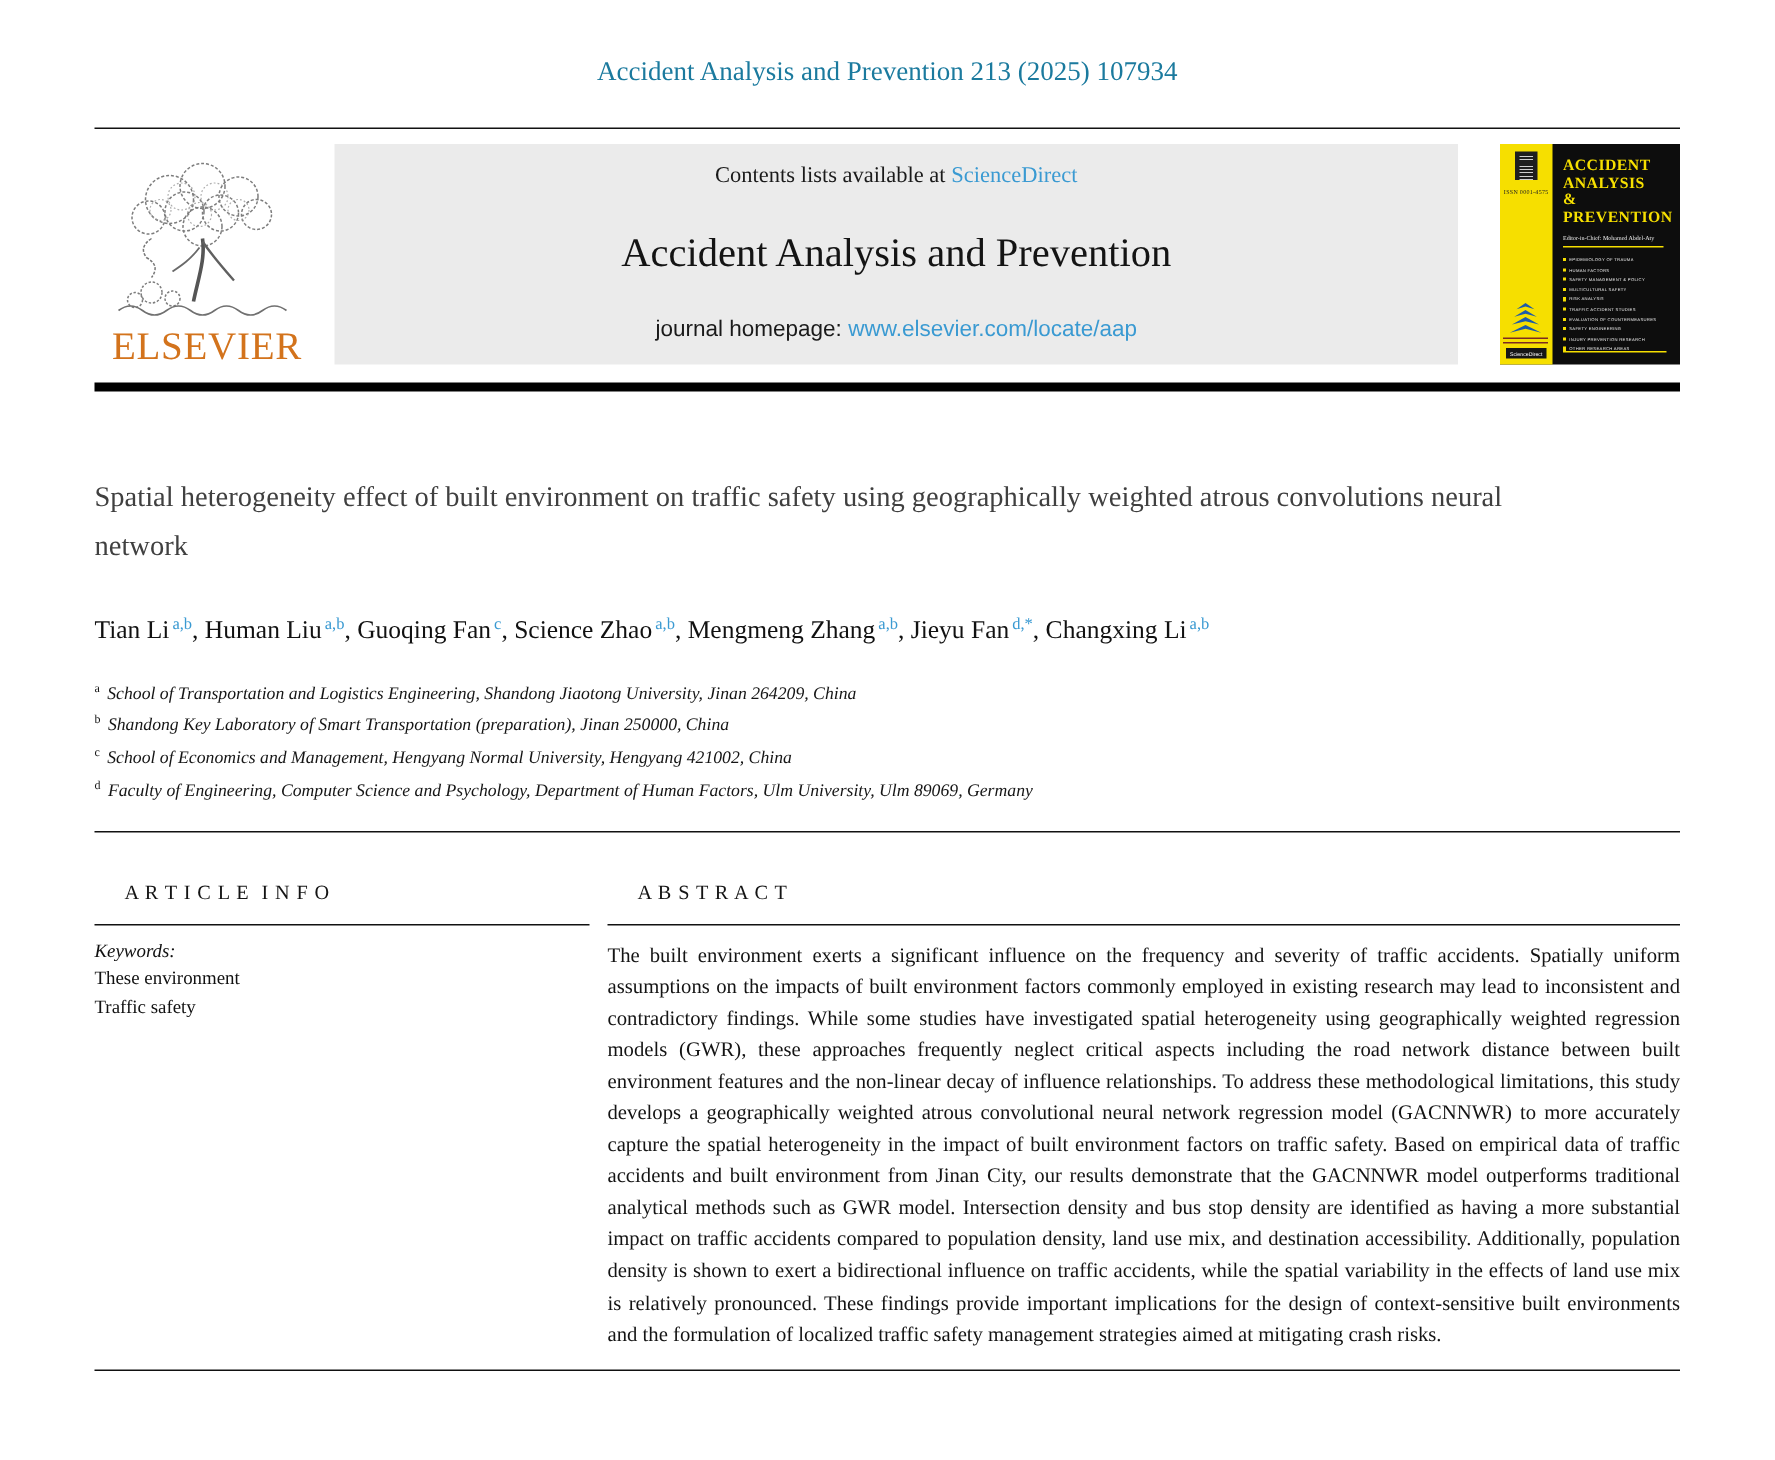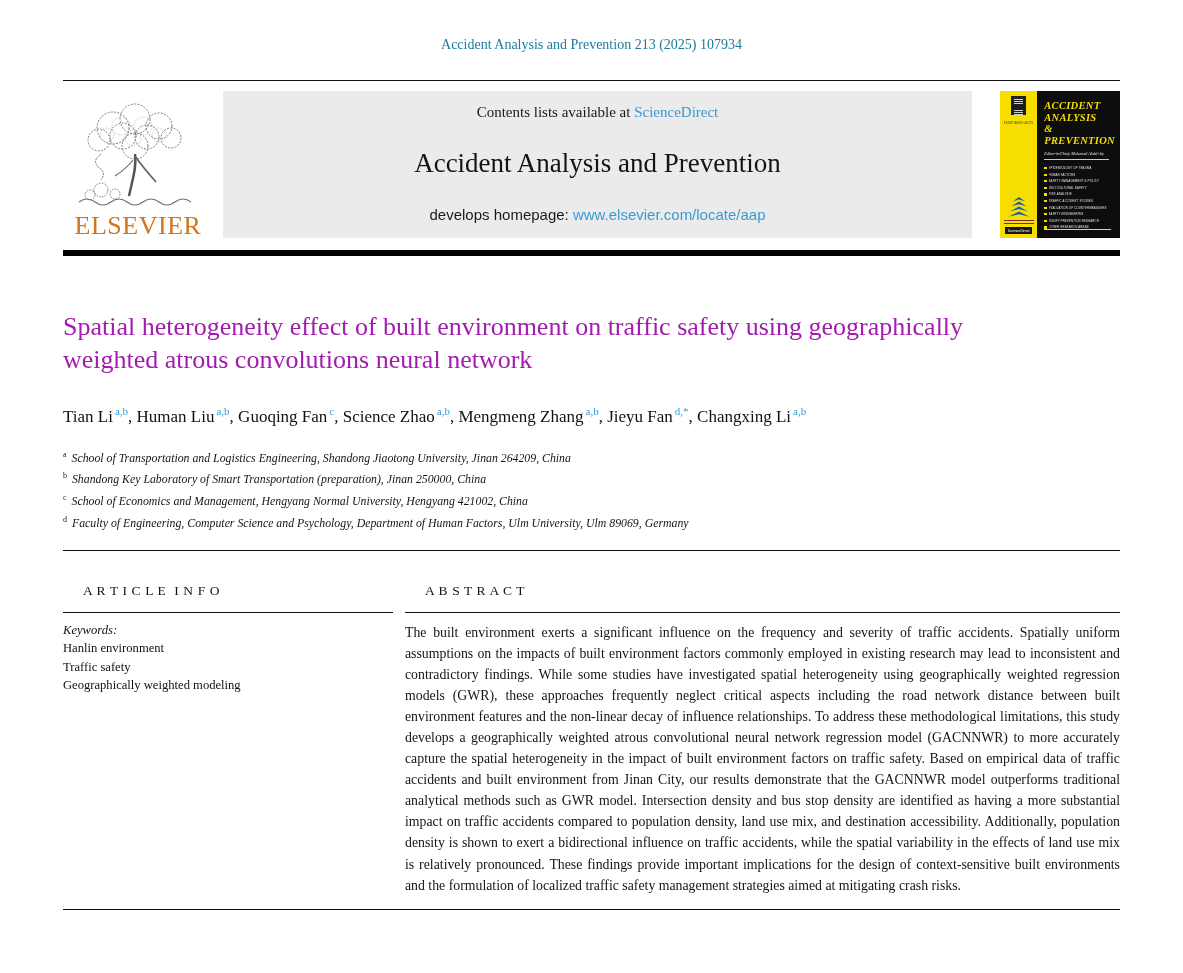--- a/index.html
+++ b/index.html
@@ -4,58 +4,58 @@
 <style>
   html,body{margin:0;padding:0;}
   body{
     width:1183px;height:973px;background:#ffffff;position:relative;
     font-family:"Liberation Serif","DejaVu Serif",serif;color:#111;
     -webkit-font-smoothing:antialiased;
   }
   .content{margin:0 63px;width:1057px;}
 
   
-  .citation{padding-top:37px;text-align:center;font-size:14px;color:#1b7a9e;}
+  .citation{padding-top:37px;text-align:center;font-size:18px;color:#1b7a9e;}
   .citation a{color:#1b7a9e;text-decoration:none;}
 
   .rule-top{margin-top:27px;border-top:1.6px solid #111;height:0;}
 
   
   .header{display:flex;margin-top:10px;height:147px;}
   .logo-col{width:150px;display:flex;flex-direction:column;align-items:center;justify-content:flex-end;}
   .elsevier-word{font-size:26px;color:#d3731c;letter-spacing:.5px;line-height:24px;margin-top:2px;}
   .banner-box{flex:1;background:#ebebeb;margin-left:10px;display:flex;flex-direction:column;justify-content:space-between;text-align:center;padding:13px 0 15px 0;}
   .contents-line{font-size:15px;color:#1a1a1a;}
   .contents-line .link,.homepage-line .link{color:#3a9ad2;text-decoration:none;}
   .journal-title{font-size:27px;color:#141414;}
   .homepage-line{font-size:15px;color:#1a1a1a;font-family:"Liberation Sans","DejaVu Sans",sans-serif;}
 
   
-  .cover{width:120px;height:147px;margin-left:28px;display:flex;background:#0d0d0d;box-sizing:border-box;font-style:italic;}
+  .cover{width:120px;height:147px;margin-left:28px;display:flex;background:#0d0d0d;box-sizing:border-box;}
   .cover-yellow{width:42px;background:#f6df00;display:flex;flex-direction:column;align-items:center;box-sizing:border-box;padding:5px 2px 4px 2px;}
   .cover-mini-box{width:15px;height:19px;background:#1f1f1f;background-image:repeating-linear-gradient(#cfcfcf 0,#cfcfcf .6px,transparent .6px,transparent 2.2px);background-size:9px 100%;background-repeat:no-repeat;background-position:3px 3px;}
   .cover-issn{margin-top:5px;font-size:4px;color:#222;letter-spacing:.2px;}
   .cover-yellow .spacer{flex:1;}
   .cover-fineline{width:30px;height:1.5px;background:#7c2a22;margin-top:1.5px;}
   .cover-sd-box{margin-top:3px;background:#161616;color:#fff;font-size:3.5px;padding:1.5px 3px;font-family:"Liberation Sans",sans-serif;}
   .cover-black{flex:1;display:flex;flex-direction:column;padding:9px 5px 6px 7px;box-sizing:border-box;}
   .cover-title-line{color:#f6df00;font-size:10.5px;font-weight:bold;line-height:11.5px;letter-spacing:.3px;}
   .cover-editor{margin-top:5px;color:#eee;font-size:4px;}
   .cover-editor-rule{margin-top:2.5px;width:92%;border-top:.8px solid #f6df00;}
   .cover-topics{margin-top:4px;}
   .topic-row{display:flex;align-items:center;margin-top:2.6px;}
   .topic-bullet{width:2.2px;height:2.2px;background:#f6df00;margin-right:2px;flex:none;}
   .topic-text{color:#e8e8e8;font-size:2.8px;letter-spacing:.2px;white-space:nowrap;overflow:hidden;font-family:"Liberation Sans",sans-serif;}
   .cover-black .spacer{flex:1;}
   .cover-bottom-rule{width:95%;border-top:1px solid #f6df00;margin-bottom:6px;}
 
   .thick-bar{margin-top:12px;height:6px;background:#000;}
 
   
-  .paper-title{margin-top:55px;font-size:26px;line-height:32.5px;max-width:950px;color:#a21caf;}
+  .paper-title{margin-top:55px;font-size:19px;line-height:32.5px;max-width:950px;color:#404040;}
   .authors{margin-top:21px;font-size:17px;line-height:29px;max-width:915px;}
   .authors sup{font-size:11px;color:#3a9ad2;margin-left:2px;}
   .affiliations{margin-top:15px;}
   .aff-row{font-size:11.8px;line-height:17.8px;font-style:italic;color:#151515;}
   .aff-row sup{font-size:8px;font-style:normal;margin-right:2px;}
 
   .rule-mid{margin-top:17px;border-top:1.2px solid #111;}
 
   
   .cols{display:flex;}
@@ -110,21 +110,21 @@
           <circle cx="44" cy="92" r="5"></circle>
         </g>
         <path d="M8 100 q8 -6 16 0 q8 6 16 0 q8 -6 16 0 q8 6 16 0 q8 -6 16 0 q8 6 16 0 q8 -6 16 0" stroke="#707070" stroke-width="1.1" fill="none"></path>
       </svg>
       <div class="elsevier-word">ELSEVIER</div>
     </div>
 
     <div class="banner-box">
       <div class="contents-line"><span>Contents lists available at </span><a class="link" href="#">ScienceDirect</a></div>
       <div class="journal-title">Accident Analysis and Prevention</div>
-      <div class="homepage-line"><span>develops homepage: </span><a class="link" href="#">www.elsevier.com/locate/aap</a></div>
+      <div class="homepage-line"><span>journal homepage: </span><a class="link" href="#">www.elsevier.com/locate/aap</a></div>
     </div>
 
     <div class="cover">
       <div class="cover-yellow">
         <div class="cover-mini-box"></div>
         <div class="cover-issn">ISSN 0001-4575</div>
         <div class="spacer"></div>
         <svg width="26" height="22" viewBox="0 0 26 22">
           <path d="M13 1 L7 5.2 L13 3.4 L19 5.2 Z" fill="#1d5ba8"></path>
           <path d="M13 5.6 L5.5 10.2 L13 8.2 L20.5 10.2 Z" fill="#1d5ba8"></path>
@@ -207,23 +207,22 @@
 
   <div class="rule-mid"></div>
 
   <div class="cols">
     <div class="col-left">
       <div class="sec-heading">A R T I C L E  I N F O</div>
       <div class="sec-rule"></div>
       <div class="keywords">
         <div class="keywords-label">Keywords:</div>
         <div id="keywords-list">
-            <div>Hanlin environment</div>
+            <div>These environment</div>
             <div>Traffic safety</div>
-            <div>Geographically weighted modeling</div>
           </div>
       </div>
     </div>
     <div class="col-right">
       <div class="sec-heading">A B S T R A C T</div>
       <div class="sec-rule"></div>
       <div class="abstract-text">The built environment exerts a significant influence on the frequency and severity of traffic accidents. Spatially uniform assumptions on the impacts of built environment factors commonly employed in existing research may lead to inconsistent and contradictory findings. While some studies have investigated spatial heterogeneity using geographically weighted regression models (GWR), these approaches frequently neglect critical aspects including the road network distance between built environment features and the non-linear decay of influence relationships. To address these methodological limitations, this study develops a geographically weighted atrous convolutional neural network regression model (GACNNWR) to more accurately capture the spatial heterogeneity in the impact of built environment factors on traffic safety. Based on empirical data of traffic accidents and built environment from Jinan City, our results demonstrate that the GACNNWR model outperforms traditional analytical methods such as GWR model. Intersection density and bus stop density are identified as having a more substantial impact on traffic accidents compared to population density, land use mix, and destination accessibility. Additionally, population density is shown to exert a bidirectional influence on traffic accidents, while the spatial variability in the effects of land use mix is relatively pronounced. These findings provide important implications for the design of context-sensitive built environments and the formulation of localized traffic safety management strategies aimed at mitigating crash risks.</div>
     </div>
   </div>
 

